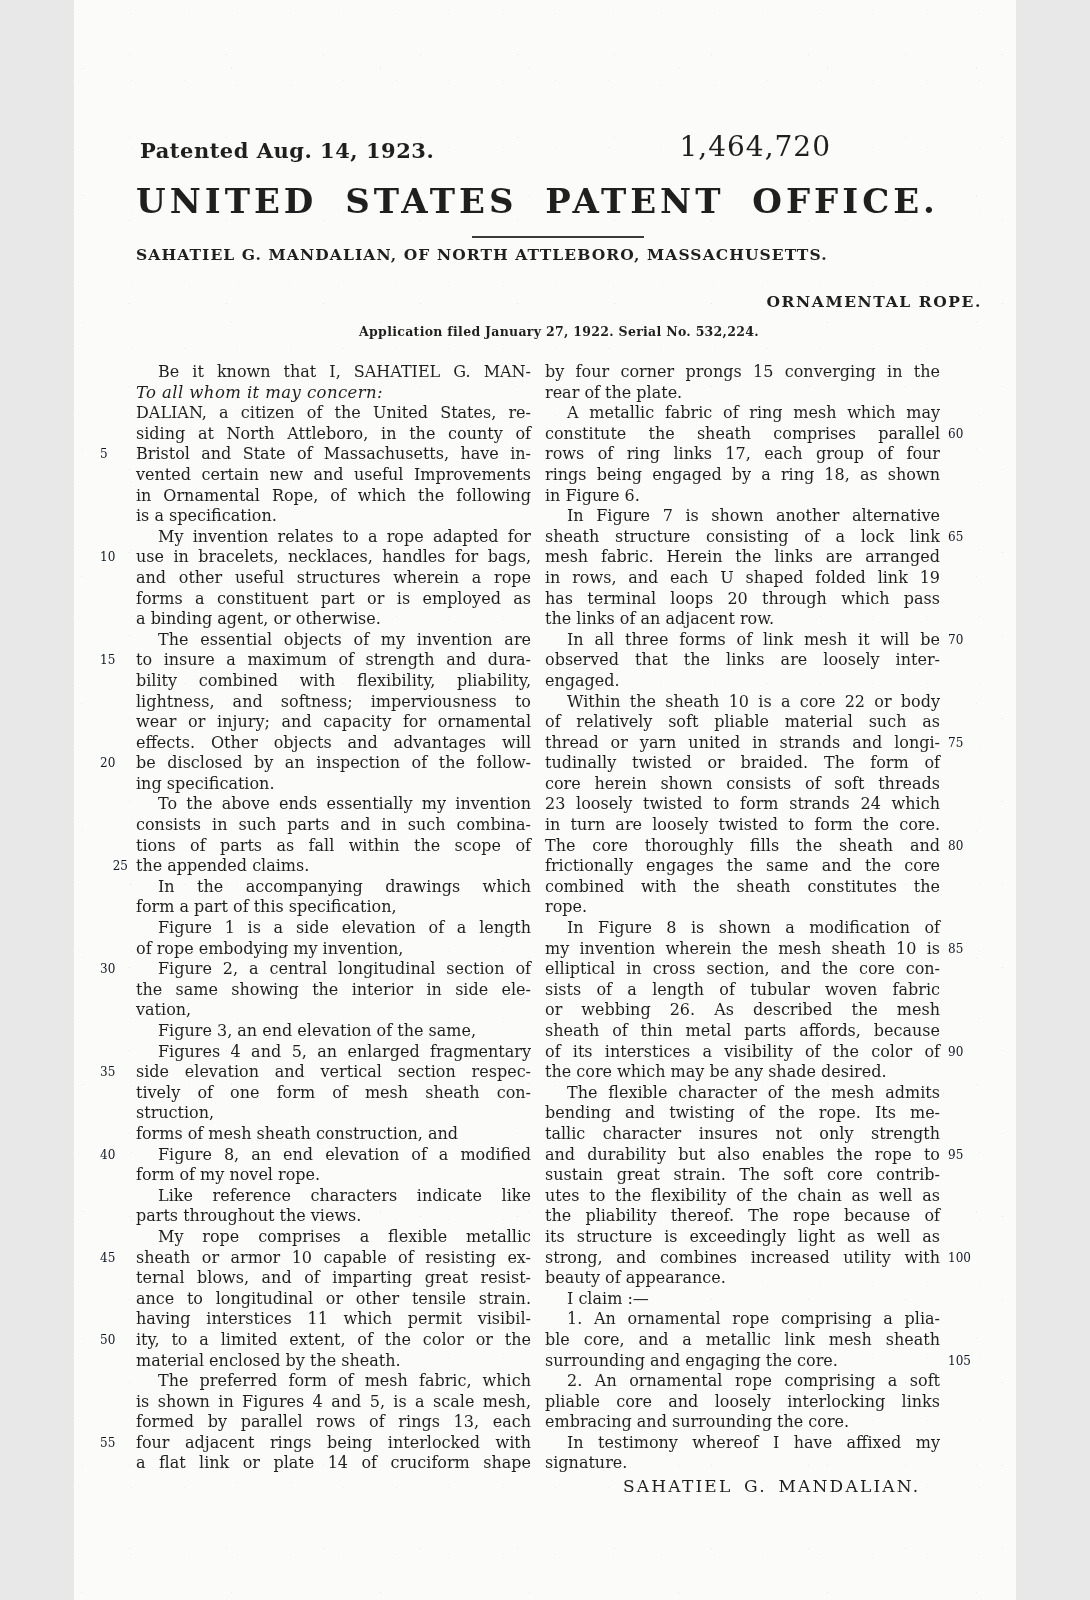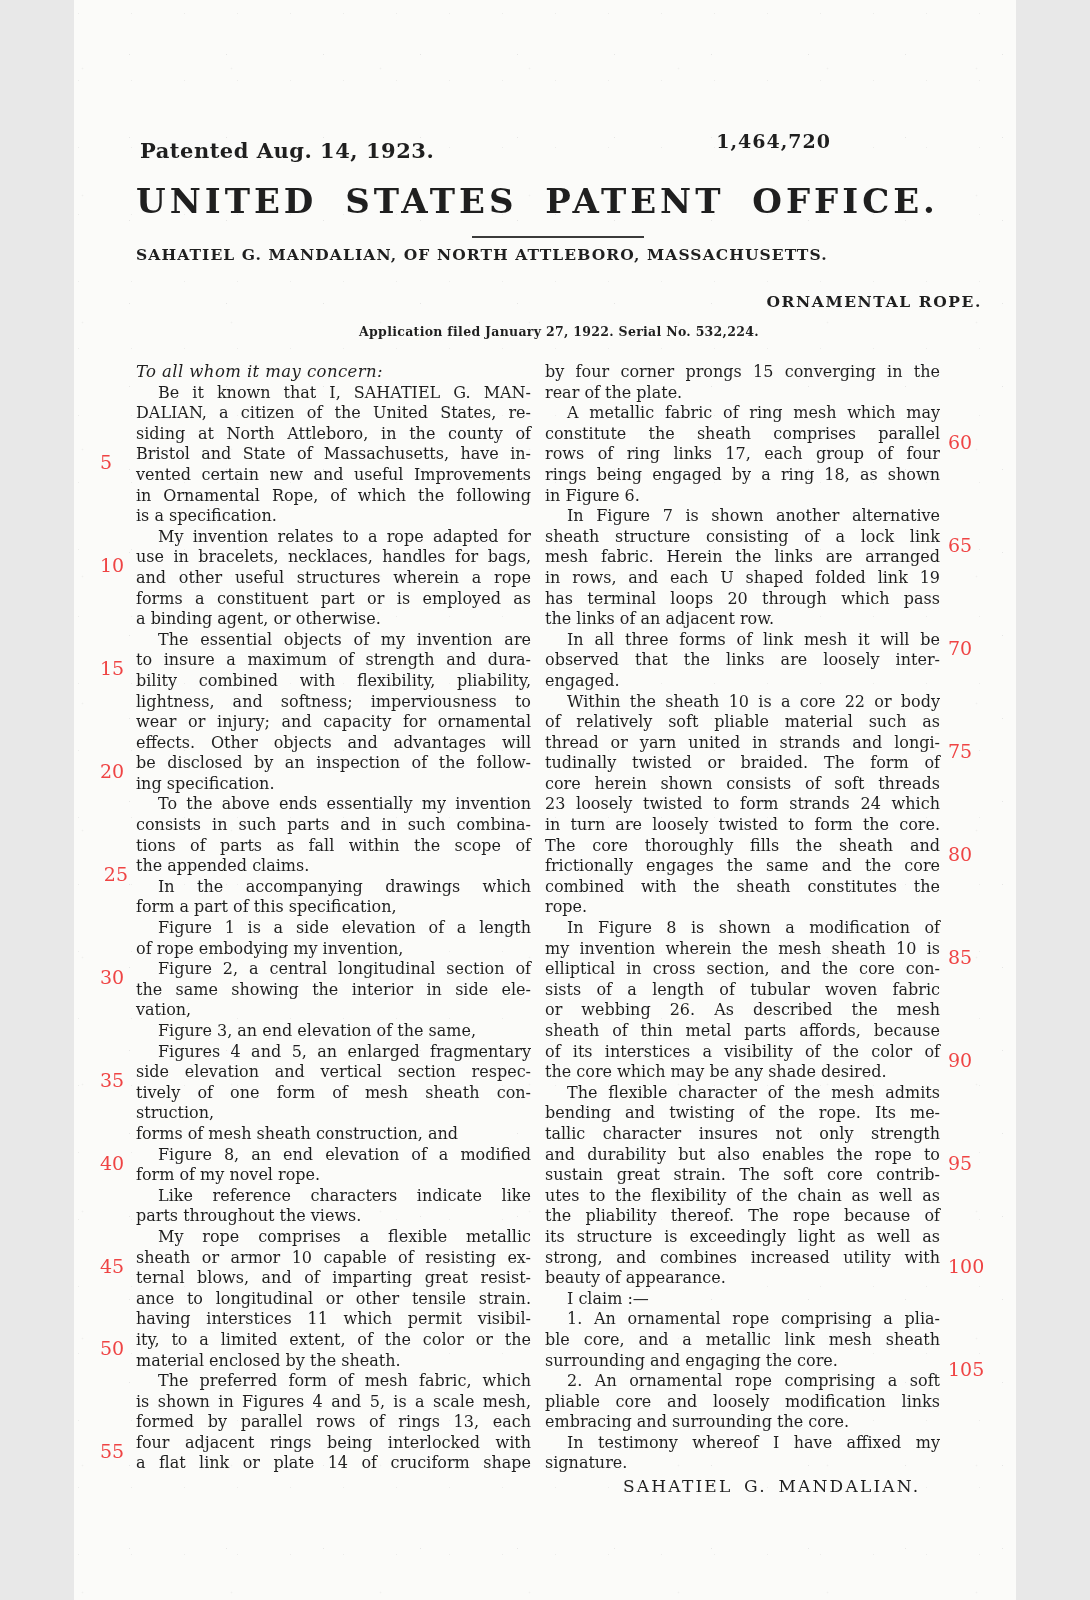--- a/index.html
+++ b/index.html
@@ -27,21 +27,21 @@
     background-size:97px 83px, 53px 67px, 149px 127px;
     background-position:7px 13px, 31px 47px, 83px 5px;
     pointer-events:none;
   }
   .hdr-patented{
     position:absolute;top:138px;left:66px;
     font-size:21px;font-weight:bold;letter-spacing:0.5px;
   }
   .hdr-number{
     position:absolute;top:130px;right:185px;
-    font-size:19px;font-weight:bold;letter-spacing:1px;
+    font-size:28px;font-weight:normal;letter-spacing:1px;
   }
   .hdr-office{
     position:absolute;top:181px;left:62px;width:846px;
     text-align:left;
     font-size:34px;font-weight:bold;
     letter-spacing:4px;word-spacing:12px;
   }
   .hdr-rule{
     position:absolute;top:236px;left:398px;width:172px;
     border-top:2.5px solid #3b3b3b;
@@ -69,23 +69,23 @@
   .ln{
     position:relative;
     height:20.6px;line-height:20.6px;
     font-size:16px;
     text-align:left;
   }
   .ln.just{text-align:justify;text-align-last:justify;text-justify:inter-word;}
   .ln.ind{padding-left:22px;}
   .ln.ital{font-style:italic;font-size:16.5px;letter-spacing:0.4px;}
   .lnum{
-    position:absolute;top:8px;
-    font-size:19px;line-height:20.6px;
-    color:#ef4444;
+    position:absolute;top:0;
+    font-size:12px;line-height:20.6px;
+    color:#0f172a;
   }
   .col-left .lnum{left:-36px;width:28px;text-align:right;}
   .col-right .lnum{right:-46px;width:38px;text-align:left;}
   .signature{
     margin-top:2px;
     padding-left:78px;
     font-size:17px;
     letter-spacing:2.2px;
     word-spacing:4px;
     white-space:nowrap;
@@ -105,22 +105,22 @@
   <div class="hdr-rule"></div>
 
   <div class="hdr-inventor">SAHATIEL G. MANDALIAN, OF NORTH ATTLEBORO, MASSACHUSETTS.</div>
 
   <div class="hdr-title">ORNAMENTAL ROPE.</div>
 
   <div class="hdr-application">Application filed January 27, 1922.  Serial No. 532,224.</div>
 
   <div class="cols">
     <div class="col col-left" id="col-left">
+        <div class="ln just ind"><span>Be it known that I, SAHATIEL G. MAN-</span></div>
         <div class="ln ital"><span>To all whom it may concern:</span></div>
-        <div class="ln just ind"><span>Be it known that I, SAHATIEL G. MAN-</span></div>
         <div class="ln just"><span>DALIAN, a citizen of the United States, re-</span></div>
         <div class="ln just"><span>siding at North Attleboro, in the county of</span></div>
         <div class="ln just"><span class="lnum">5</span><span>Bristol and State of Massachusetts, have in-</span></div>
         <div class="ln just"><span>vented certain new and useful Improvements</span></div>
         <div class="ln just"><span>in Ornamental Rope, of which the following</span></div>
         <div class="ln"><span>is a specification.</span></div>
         <div class="ln just ind"><span>My invention relates to a rope adapted for</span></div>
         <div class="ln just"><span class="lnum">10</span><span>use in bracelets, necklaces, handles for bags,</span></div>
         <div class="ln just"><span>and other useful structures wherein a rope</span></div>
         <div class="ln just"><span>forms a constituent part or is employed as</span></div>
@@ -211,21 +211,21 @@
         <div class="ln just"><span>utes to the flexibility of the chain as well as</span></div>
         <div class="ln just"><span>the pliability thereof.  The rope because of</span></div>
         <div class="ln just"><span>its structure is exceedingly light as well as</span></div>
         <div class="ln just"><span class="lnum">100</span><span>strong, and combines increased utility with</span></div>
         <div class="ln"><span>beauty of appearance.</span></div>
         <div class="ln ind"><span>I claim :—</span></div>
         <div class="ln just ind"><span>1. An ornamental rope comprising a plia-</span></div>
         <div class="ln just"><span>ble core, and a metallic link mesh sheath</span></div>
         <div class="ln"><span class="lnum">105</span><span>surrounding and engaging the core.</span></div>
         <div class="ln just ind"><span>2. An ornamental rope comprising a soft</span></div>
-        <div class="ln just"><span>pliable core and loosely modification links</span></div>
+        <div class="ln just"><span>pliable core and loosely interlocking links</span></div>
         <div class="ln"><span>embracing and surrounding the core.</span></div>
         <div class="ln just ind"><span>In testimony whereof I have affixed my</span></div>
         <div class="ln"><span>signature.</span></div>
         <div class="signature">SAHATIEL G. MANDALIAN.</div>
       </div>
   </div>
 
 </div>
 
 </body></html>

